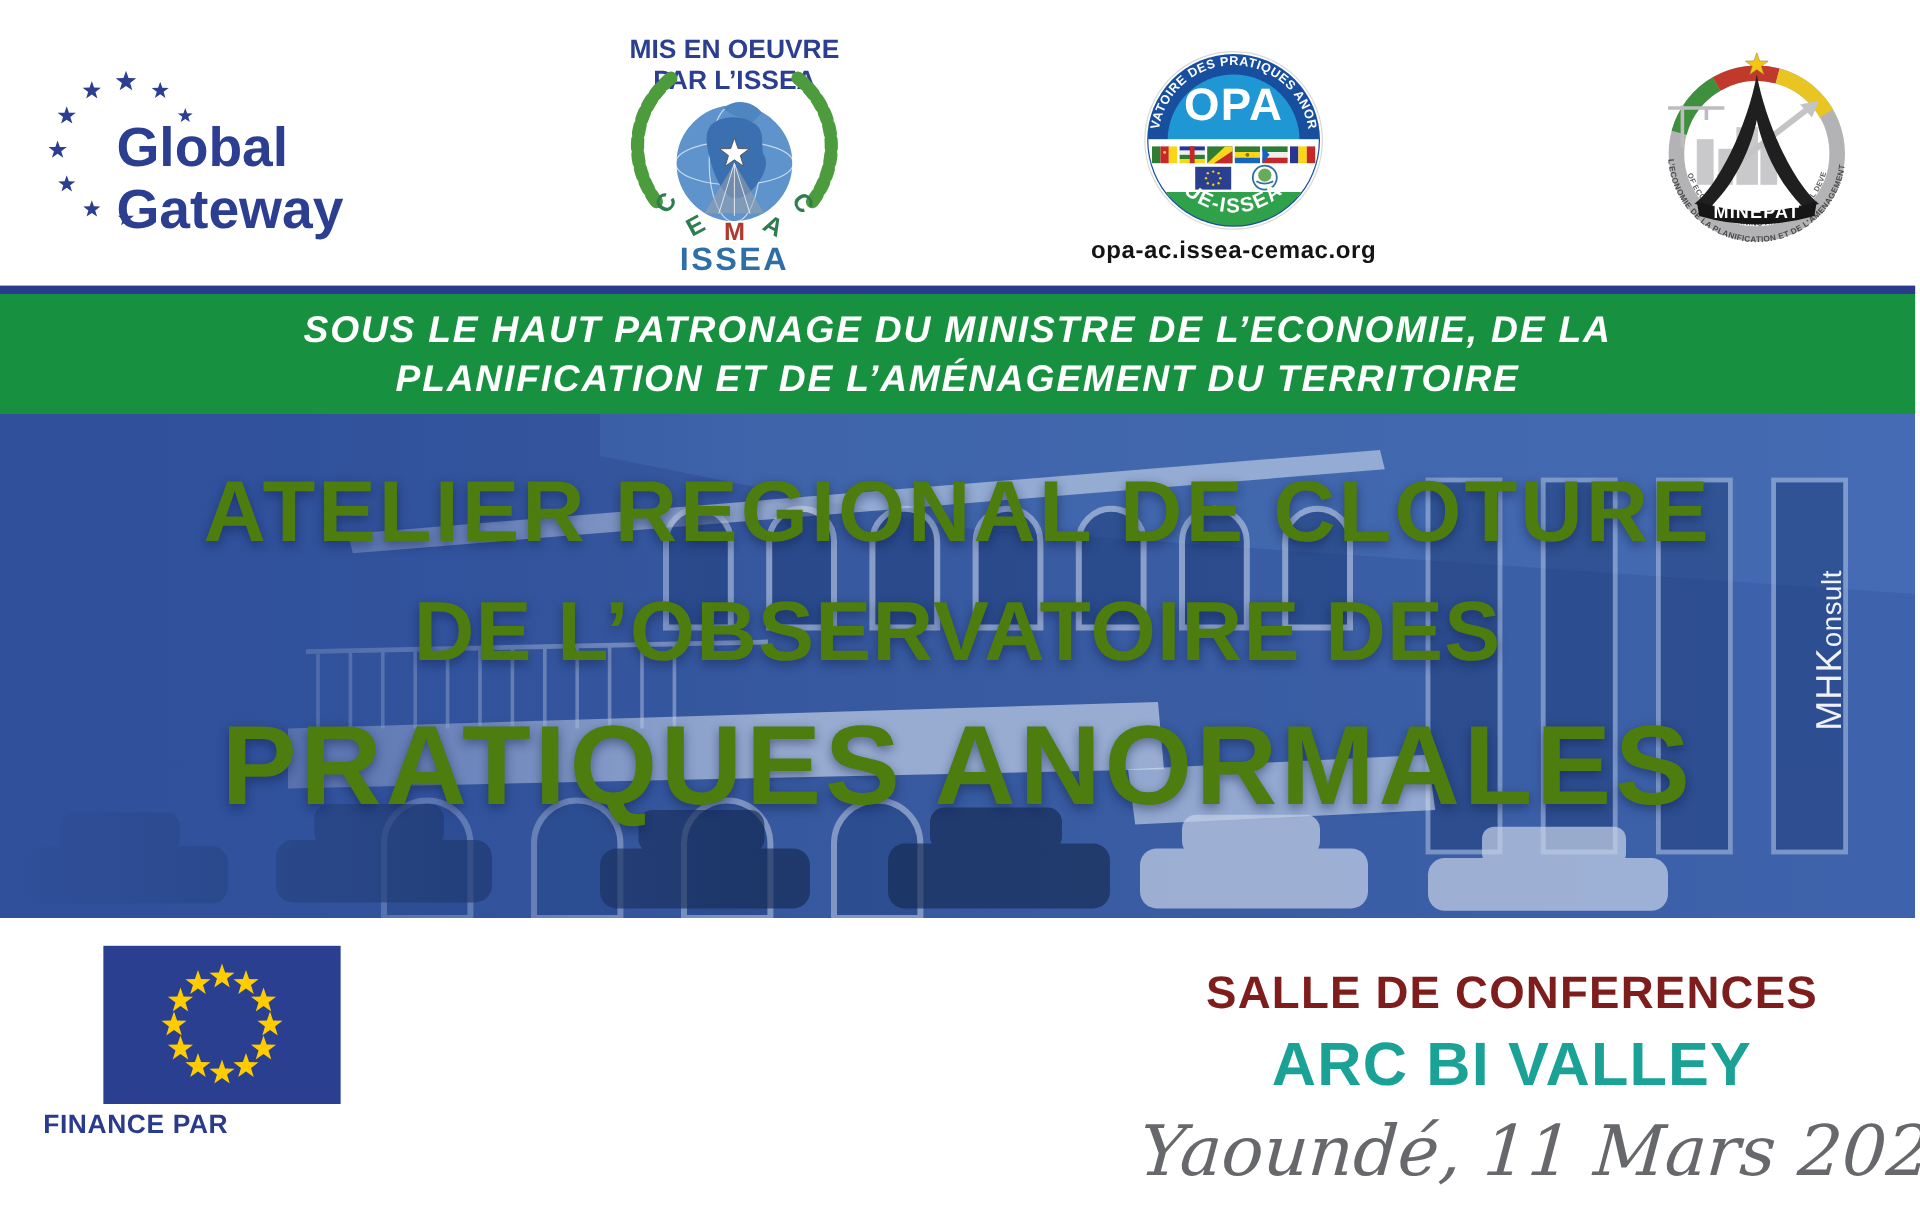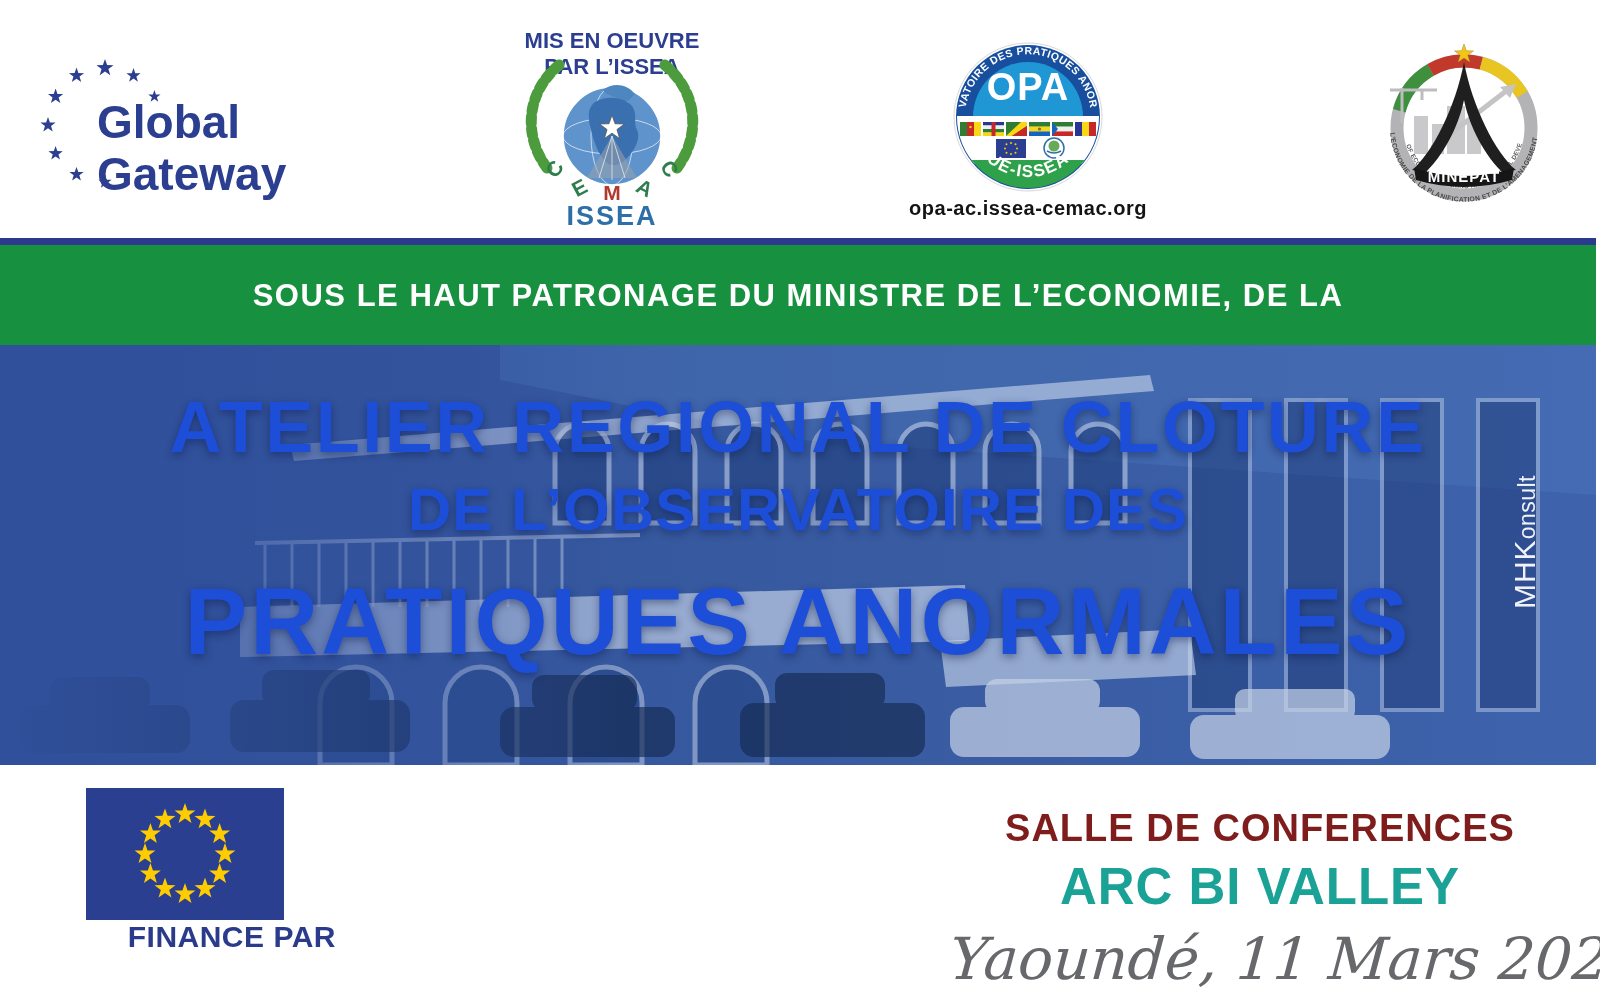--- a/index.html
+++ b/index.html
@@ -9,41 +9,41 @@
   svg text{font-family:"Liberation Sans",sans-serif;}
 
   
   .header{position:absolute;left:0;top:0;width:1600px;height:238px;background:#fff;}
 
   
   .navy-line{position:absolute;left:0;top:238px;width:1596px;height:7px;background:#2B3A8C;}
 
   
   .green-band{position:absolute;left:0;top:245px;width:1596px;height:100px;background:#17913F;
-              display:flex;flex-direction:column;justify-content:center;align-items:center;}
+              display:flex;flex-direction:column;justify-content:center;align-items:center;font-style:italic;}
   .green-band .line{color:#fff;font-size:31px;font-weight:800;letter-spacing:1.5px;
                     line-height:41px;text-align:center;white-space:nowrap;}
 
   
   .blue-panel{position:absolute;left:0;top:345px;width:1596px;height:420px;overflow:hidden;}
   .blue-panel .photo{position:absolute;left:0;top:0;width:100%;height:100%;}
-  .title-stack{position:absolute;left:0;top:0;width:100%;text-align:center;color:#1d4ed8;
+  .title-stack{position:absolute;left:0;top:0;width:100%;text-align:center;color:#4d7c0f;
                text-shadow:0 3px 9px rgba(10,22,64,.45);}
   .title-l1{font-size:72px;font-weight:800;letter-spacing:2.5px;line-height:72px;margin-top:46px;white-space:nowrap;}
-  .title-l2{font-size:60px;font-weight:800;letter-spacing:1px;line-height:94px;white-space:nowrap;text-align:center;}
+  .title-l2{font-size:70px;font-weight:800;letter-spacing:1px;line-height:94px;margin-top:16px;white-space:nowrap;text-align:center;}
   .title-l3{font-size:94px;font-weight:800;letter-spacing:3px;line-height:94px;margin-top:18px;white-space:nowrap;}
   .watermark{position:absolute;left:1425px;top:180px;width:200px;text-align:center;
              transform:rotate(-90deg);color:rgba(255,255,255,.93);white-space:nowrap;}
   .watermark .wm-big{font-size:30px;font-weight:400;letter-spacing:1px;}
   .watermark .wm-small{font-size:23px;font-weight:300;letter-spacing:.5px;}
 
   
   .footer{position:absolute;left:0;top:765px;width:1600px;height:242px;background:#fff;}
-  .finance{position:absolute;left:36px;top:922px;width:300px;text-align:right;color:#2B3B8C;
-           font-weight:800;font-size:30px;line-height:30px;letter-spacing:.5px;white-space:nowrap;}
+  .finance{position:absolute;left:36px;top:922px;width:300px;text-align:left;color:#2B3B8C;
+           font-weight:800;font-size:22px;line-height:30px;letter-spacing:.5px;white-space:nowrap;}
   .venue{position:absolute;left:950px;top:806px;width:620px;text-align:center;}
   .venue-hall{color:#7f1d1d;font-size:38px;font-weight:800;letter-spacing:1px;line-height:44px;white-space:nowrap;}
   .venue-name{color:#1BA297;font-size:51px;font-weight:800;letter-spacing:1px;line-height:70px;margin-top:2px;white-space:nowrap;}
   .venue-date{color:#67686B;font-size:58px;line-height:66px;margin-top:4px;white-space:nowrap;
               font-family:"DejaVu Serif",serif;font-style:italic;transform:skewX(-4deg);}
 </style>
 </head>
 <body>
 
 <svg width="0" height="0" style="position:absolute" aria-hidden="true">
@@ -212,20 +212,21 @@
       <path d="M102,34 C 94,78 70,126 50,142 L 64,144 C 86,122 98,92 102,72 C 106,92 118,122 140,144 L 154,142 C 134,126 110,78 102,34 Z" fill="#1F1F1F"></path>
       <path d="M 52,140 Q 102,156 152,140 L 150,152 Q 102,166 54,152 Z" fill="#161616"></path>
       <text x="102" y="154" text-anchor="middle" font-size="15" font-weight="bold" fill="#fff" letter-spacing="1">MINEPAT</text>
     </svg>
   </div>
 
   <div class="navy-line"></div>
 
   <div class="green-band">
     <div class="line">SOUS LE HAUT PATRONAGE DU MINISTRE DE L’ECONOMIE, DE LA</div>
+    <div class="line">PLANIFICATION ET DE L’AMÉNAGEMENT DU TERRITOIRE</div>
   </div>
 
   <div class="blue-panel">
     <svg class="photo" viewBox="0 0 1596 420" preserveAspectRatio="none">
       <defs>
         <linearGradient id="pbg" x1="0" y1="0" x2="1" y2="0">
           <stop offset="0" stop-color="#30509B"></stop>
             <stop offset=".45" stop-color="#37599F"></stop>
             <stop offset="1" stop-color="#3E63AC"></stop>
         </linearGradient>

